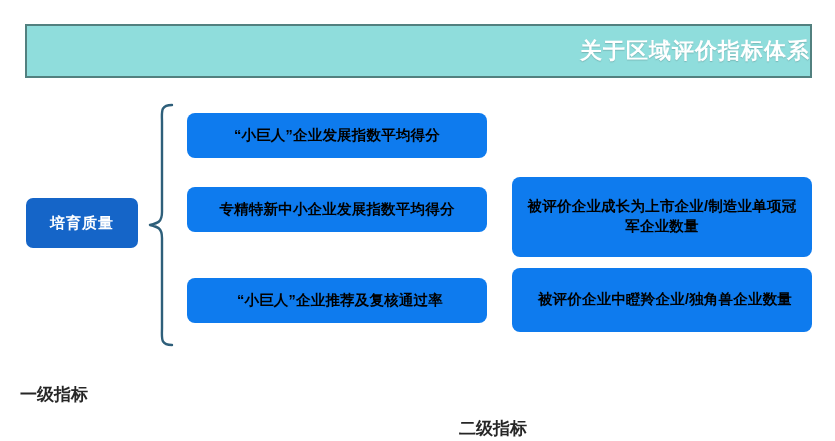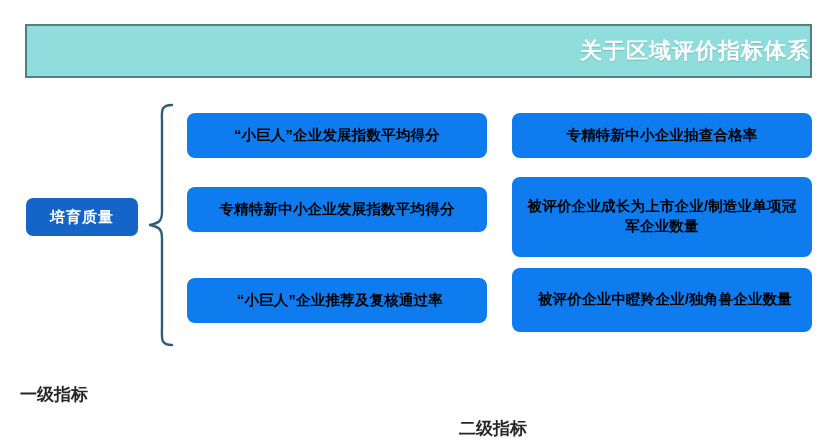--- a/index.html
+++ b/index.html
@@ -38,21 +38,21 @@
     text-shadow: 0 1px 1px rgba(80,120,120,0.35);
     white-space: nowrap;
   }
 
   
   .level1-chip {
     position: absolute;
     left: 26px;
     top: 198px;
     width: 112px;
-    height: 38px;
+    height: 50px;
     background: #1565C8;
     border-radius: 7px;
     display: flex;
     align-items: center;
     justify-content: center;
   }
   .level1-chip .chip-text {
     color: #ffffff;
     font-size: 15px;
     font-weight: bold;
@@ -153,23 +153,20 @@
     </div>
     <div class="node r2">
       <span class="node-text">专精特新中小企业发展指数平均得分</span>
     </div>
     <div class="node r3">
       <span class="node-text">“小巨人”企业推荐及复核通过率</span>
     </div>
   </div>
 
   <div class="col col-right">
-    <div class="node r1">
-      <span class="node-text">专精特新中小企业抽查合格率</span>
-    </div>
     <div class="node r2 tall">
       <span class="node-text">被评价企业成长为上市企业/制造业单项冠军企业数量</span>
     </div>
     <div class="node r3 tall">
       <span class="node-text">被评价企业中瞪羚企业/独角兽企业数量</span>
     </div>
   </div>
 
 </div>
 

